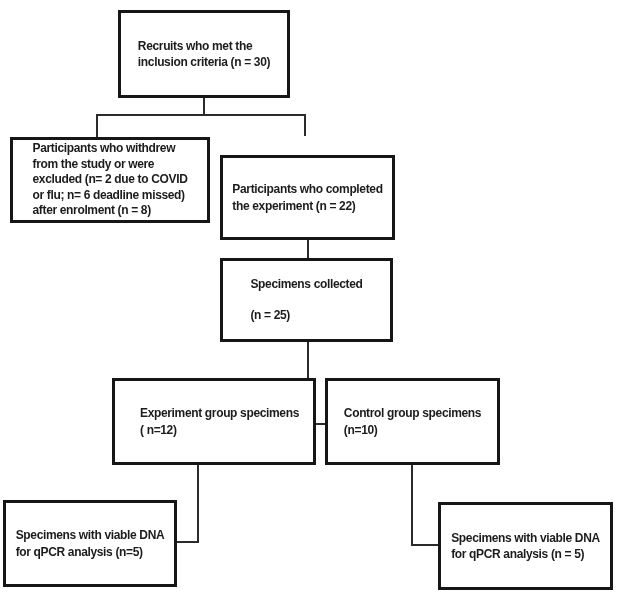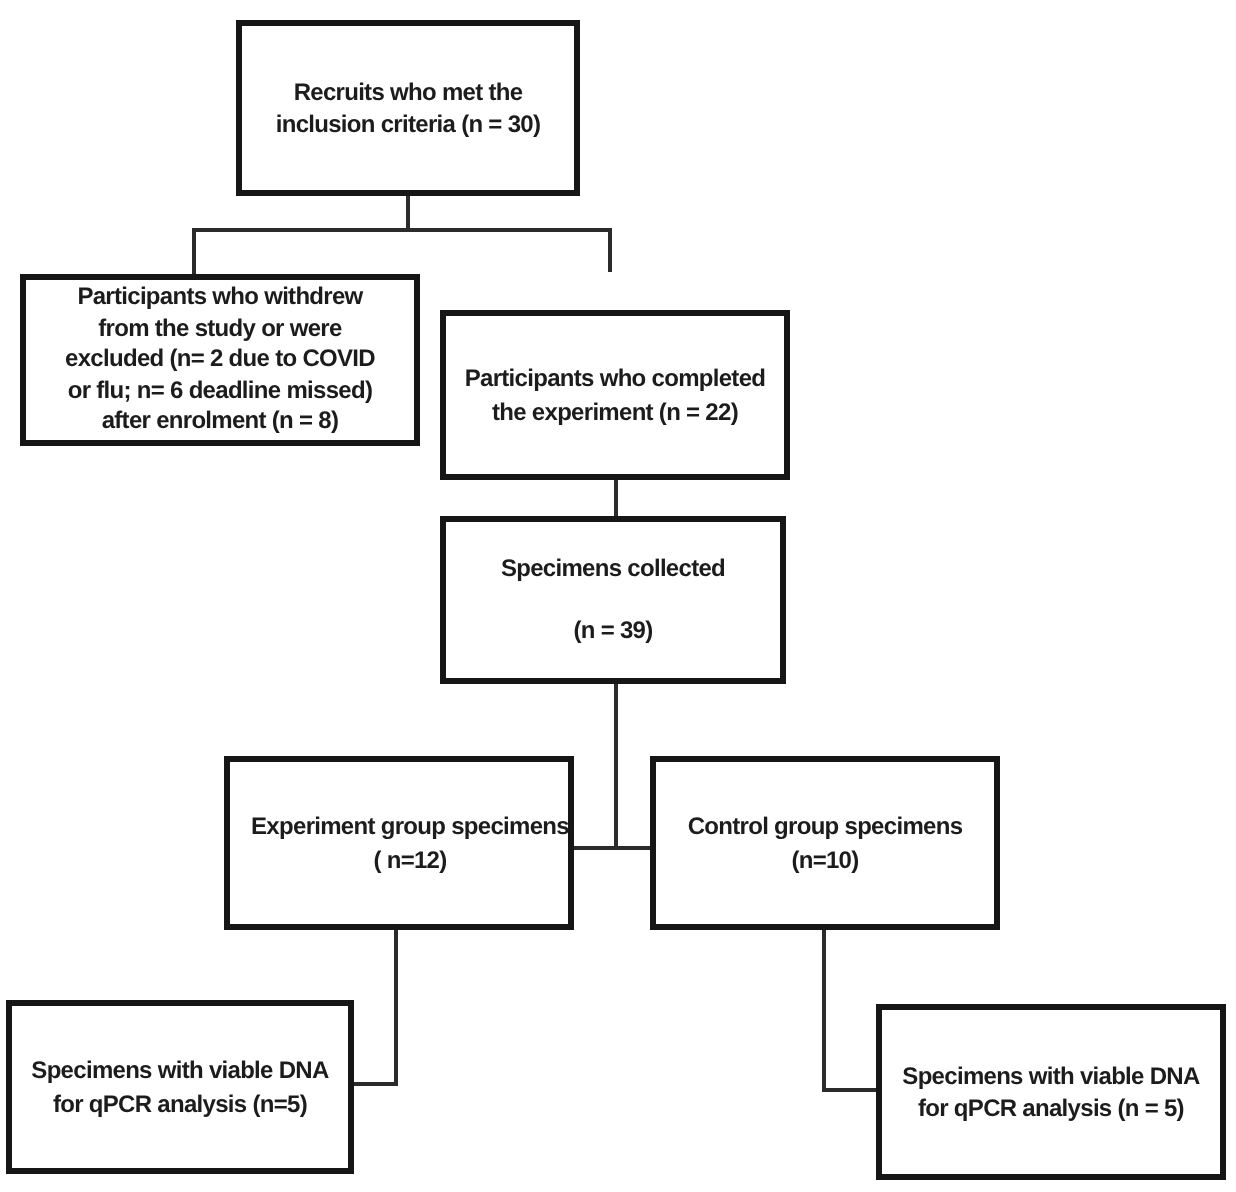--- a/index.html
+++ b/index.html
@@ -4,30 +4,30 @@
 <style>
   html,body{margin:0;padding:0;background:#ffffff;}
   .stage{
     position:relative;width:618px;height:596px;background:#ffffff;
     font-family:"Liberation Sans",sans-serif;overflow:hidden;
   }
   .box{
     position:absolute;box-sizing:border-box;
     border:3px solid #161616;background:#ffffff;
     display:flex;align-items:center;justify-content:center;
-    text-align:center;font-weight:bold;color:#1c1c1c;
+    text-align:left;font-weight:bold;color:#1c1c1c;
     font-size:12px;line-height:1.35;letter-spacing:-0.35px;
     white-space:pre;padding:1px;
   }
   
   #box-recruits   {left:118px;top:10px; width:172px;height:88px;}
   #box-withdrew   {left:10px; top:137px;width:200px;height:86px;line-height:1.3;}
   #box-completed  {left:220px;top:135px;width:175px;height:85px;margin-top:20px;}
   #box-collected  {left:220px;top:258px;width:173px;height:84px;line-height:1.3;}
-  #box-experiment {left:112px;top:378px;width:175px;height:87px;padding-left:12px;}
+  #box-experiment {left:112px;top:378px;width:204px;height:87px;padding-left:12px;}
   #box-control    {left:325px;top:378px;width:175px;height:87px;}
   #box-exp-dna    {left:3px;  top:500px;width:174px;height:87px;}
   #box-ctrl-dna   {left:438px;top:502px;width:175px;height:88px;}
   
   .cv{position:absolute;width:2px;background:#2b2b2b;}
   .ch{position:absolute;height:2px;background:#2b2b2b;}
   #c-top-stem     {left:203px;top:98px; height:18px;}
   #c-top-bar      {left:96px; top:114px;width:210px;}
   #c-left-drop    {left:96px; top:114px;height:24px;}
   #c-right-drop   {left:304px;top:114px;height:22px;}
@@ -60,21 +60,21 @@
 inclusion criteria (n = 30)</div>
   <div class="box" id="box-withdrew">Participants who withdrew
 from the study or were
 excluded (n= 2 due to COVID
 or flu; n= 6 deadline missed)
 after enrolment (n = 8)</div>
   <div class="box" id="box-completed">Participants who completed
 the experiment (n = 22)</div>
   <div class="box" id="box-collected">Specimens collected
 
-(n = 39)</div>
+(n = 25)</div>
   <div class="box" id="box-experiment">Experiment group specimens
 ( n=12)</div>
   <div class="box" id="box-control">Control group specimens
 (n=10)</div>
   <div class="box" id="box-exp-dna">Specimens with viable DNA
 for qPCR analysis (n=5)</div>
   <div class="box" id="box-ctrl-dna">Specimens with viable DNA
 for qPCR analysis (n = 5)</div>
 
 </div>

